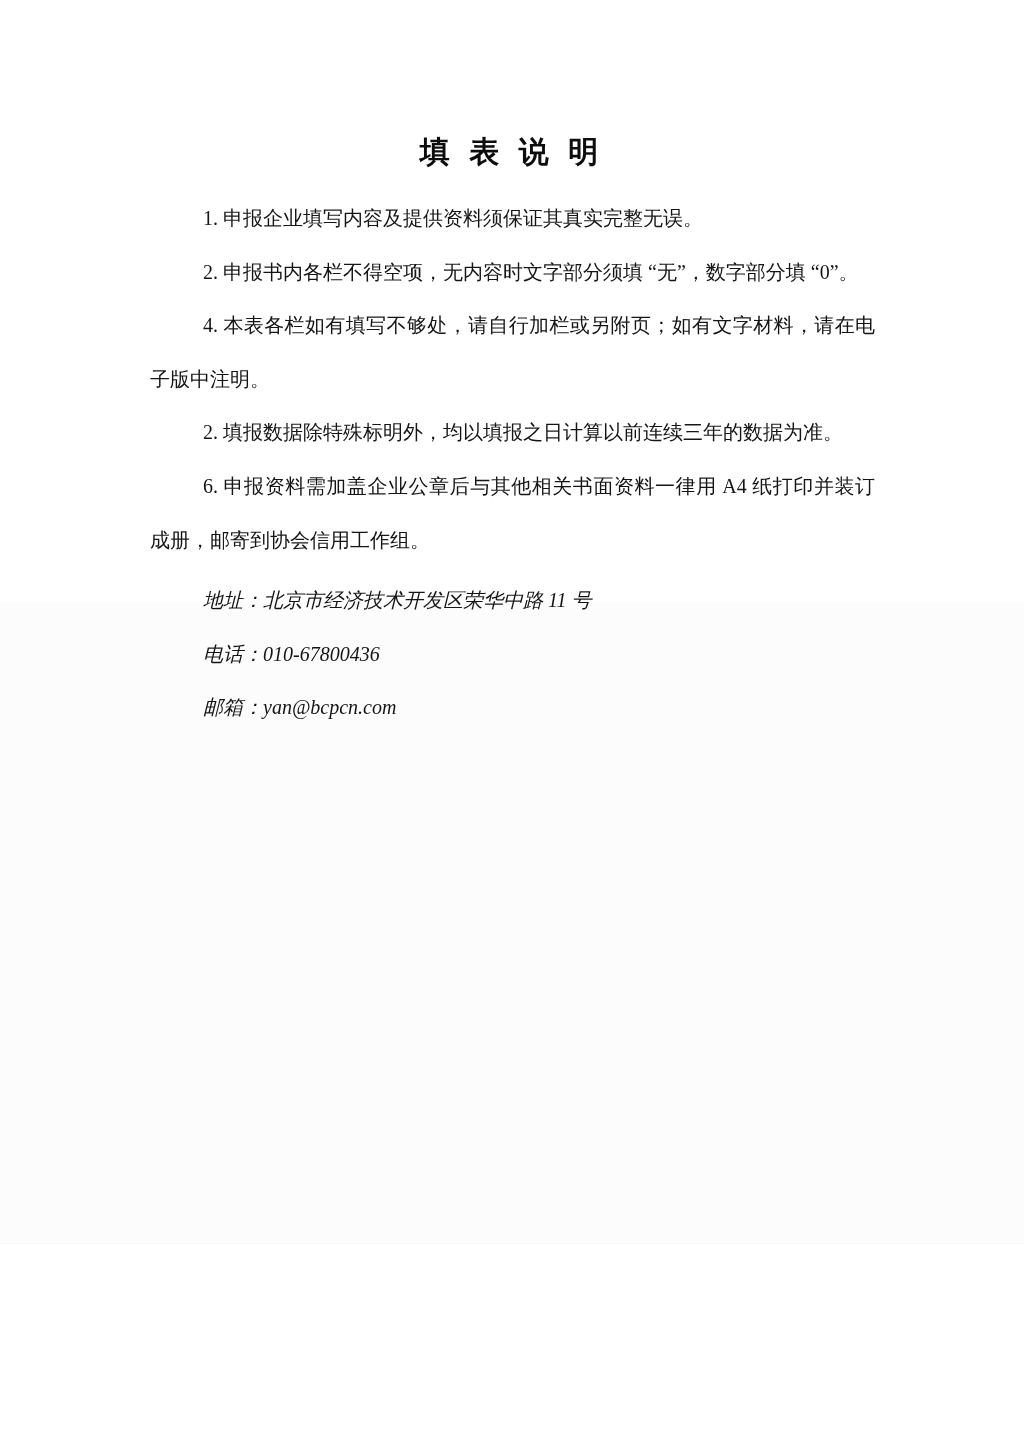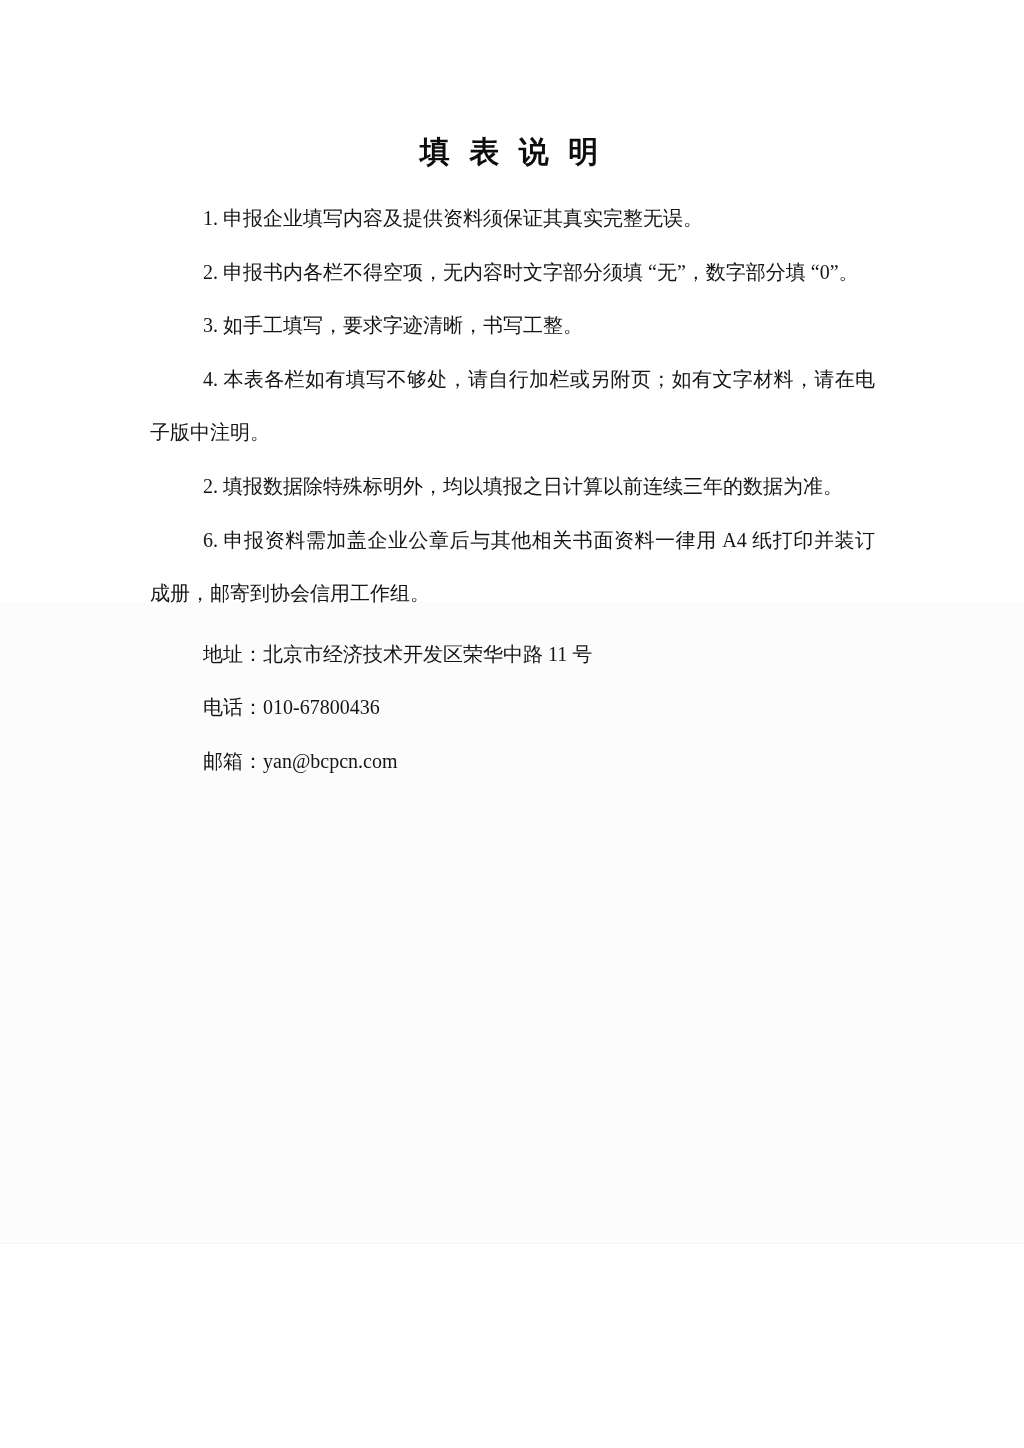--- a/index.html
+++ b/index.html
@@ -56,34 +56,34 @@
     text-justify: inter-ideograph;
   }
   .contact {
     margin-top: 7px;
   }
   .contact p {
     margin: 0;
     text-indent: 53px;
     text-align: left;
     white-space: nowrap;
+    font-style: italic;
   }
 </style>
 </head>
 <body>
 
 <div class="page">
   <div class="scan-band"></div>
 
   <h1 class="title">填 表 说 明</h1>
 
   <div class="content">
     <p class="para">1. 申报企业填写内容及提供资料须保证其真实完整无误。</p>
     <p class="para">2. 申报书内各栏不得空项，无内容时文字部分须填 “无”，数字部分填 “0”。</p>
-    <p class="para">3. 如手工填写，要求字迹清晰，书写工整。</p>
     <p class="para">4. 本表各栏如有填写不够处，请自行加栏或另附页；如有文字材料，请在电子版中注明。</p>
     <p class="para">2. 填报数据除特殊标明外，均以填报之日计算以前连续三年的数据为准。</p>
     <p class="para">6. 申报资料需加盖企业公章后与其他相关书面资料一律用 A4 纸打印并装订成册，邮寄到协会信用工作组。</p>
 
     <div class="contact">
       <p>地址：北京市经济技术开发区荣华中路 11 号</p>
       <p>电话：010-67800436</p>
       <p>邮箱：yan@bcpcn.com</p>
     </div>
   </div>

